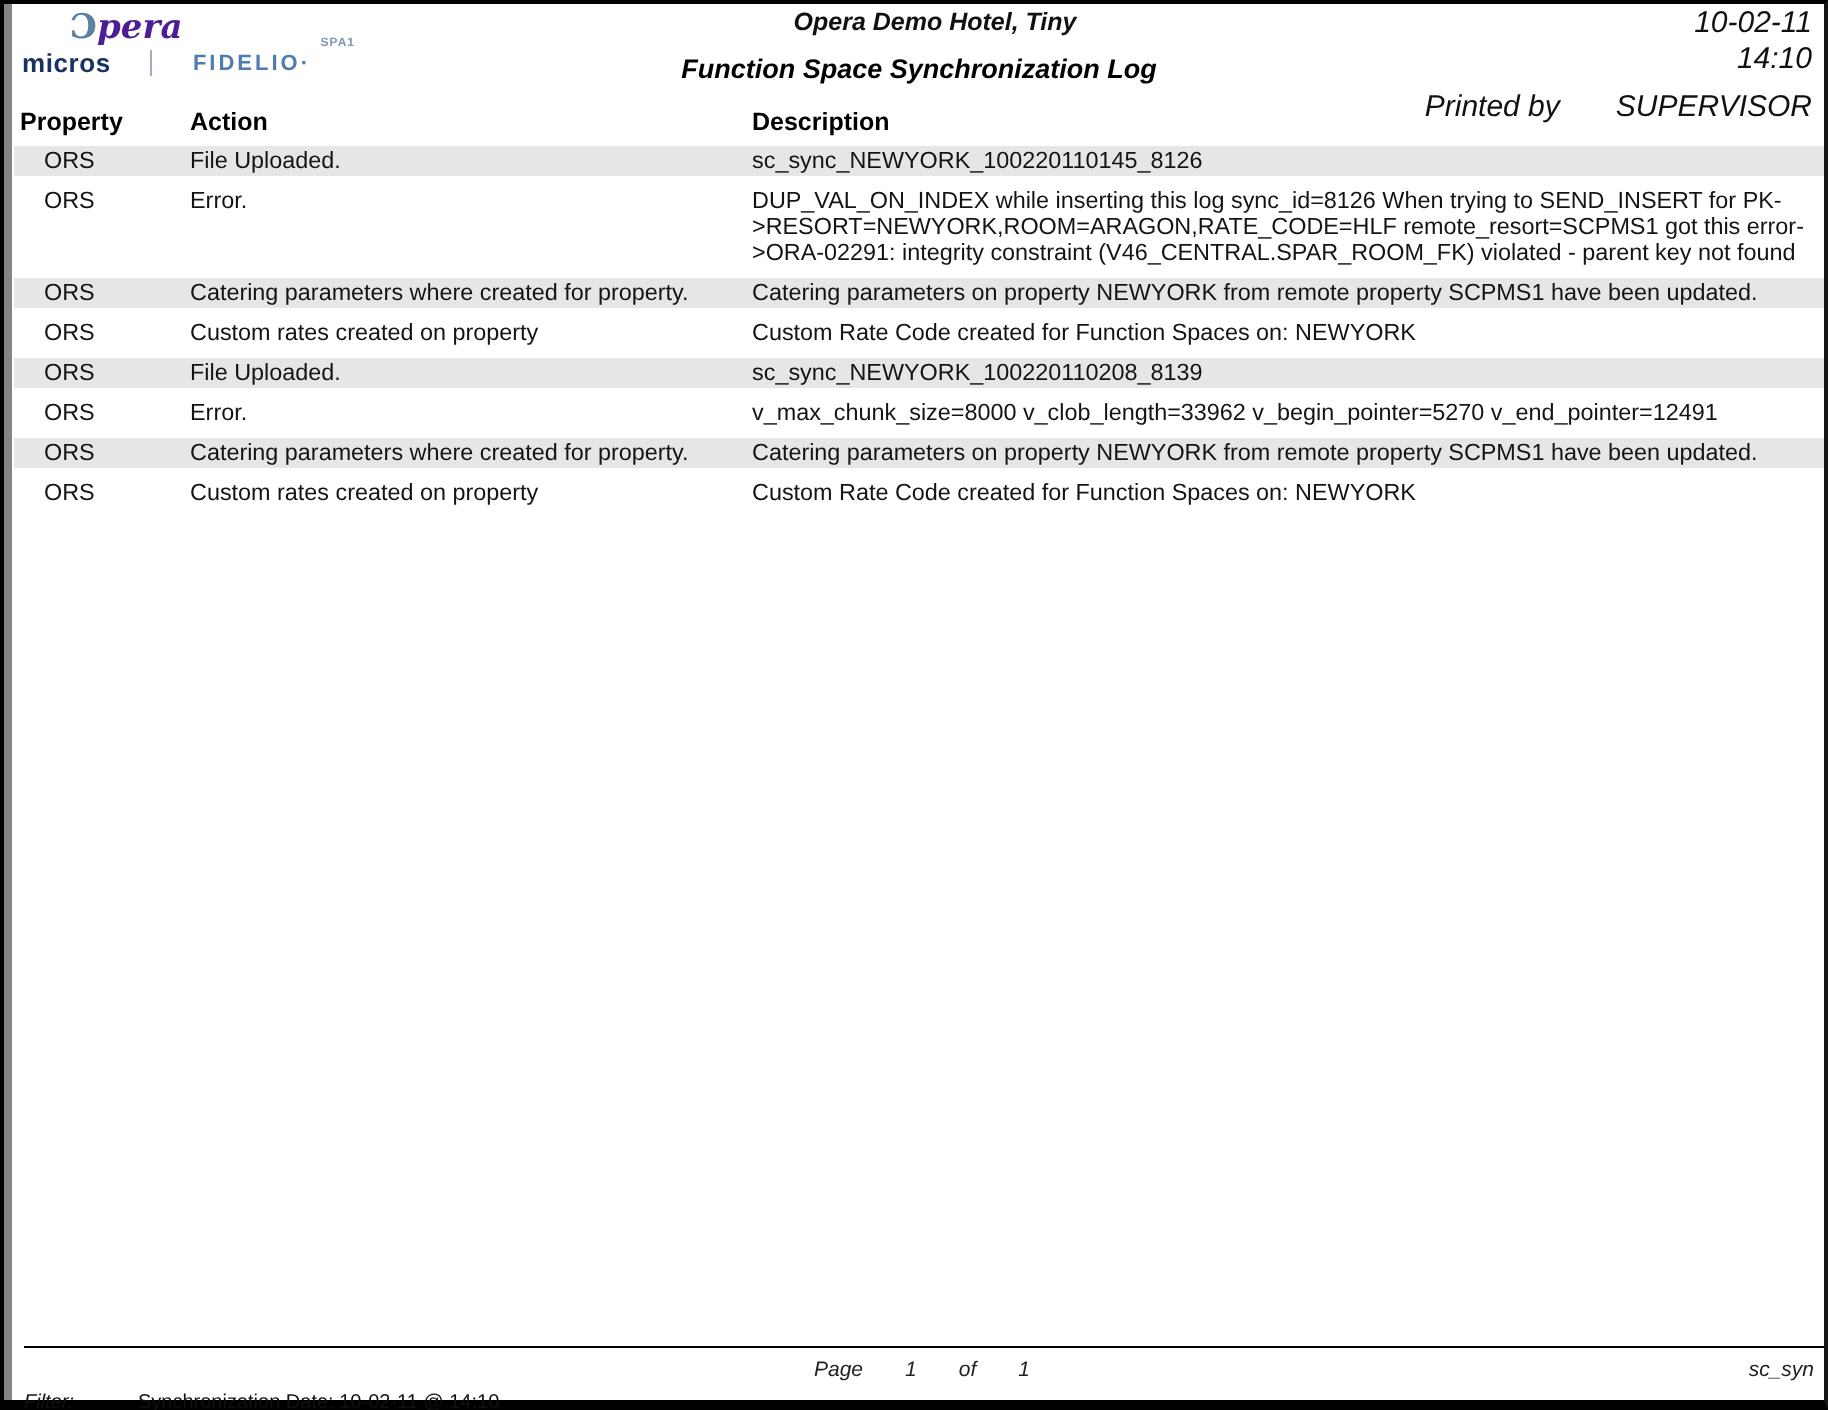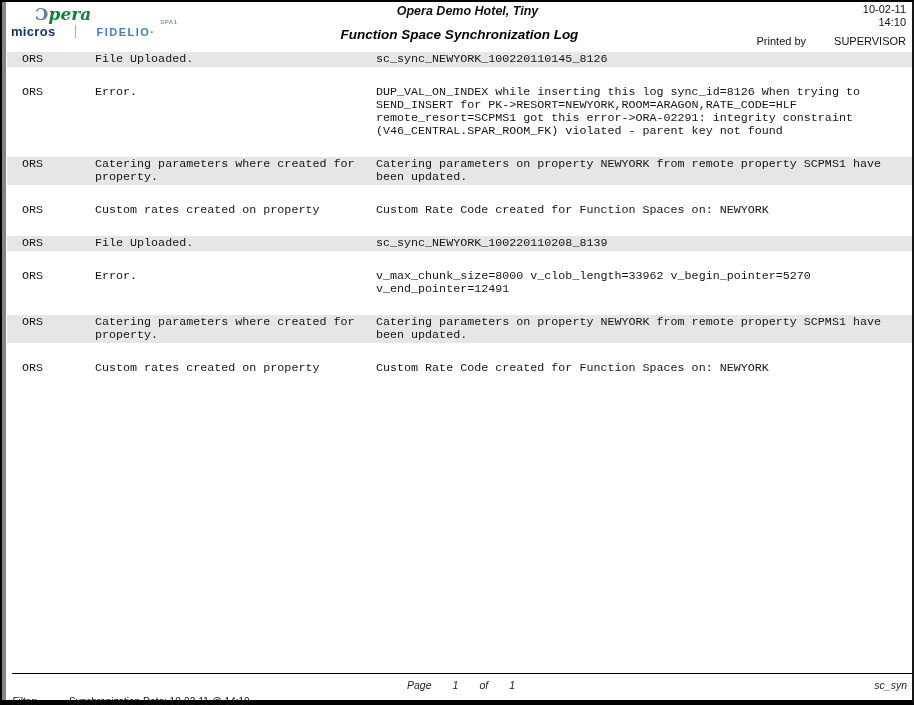--- a/index.html
+++ b/index.html
@@ -14,46 +14,46 @@
   .left-strip { position:absolute; left:0; top:0; bottom:0; width:4px; background:#858585; }
 
   .content { position:absolute; left:5px; top:0; right:0; bottom:0; }
 
   
   .report-header { position:relative; height:48px; }
 
   .logo { position:absolute; left:4px; top:2px; }
   .logo-opera-line { position:relative; padding-left:24px; }
   .logo-opera { font-family:"DejaVu Serif", serif; font-style:italic; font-weight:bold;
-    font-size:17px; color:#15803d; letter-spacing:0px; }
+    font-size:17px; color:#4c1d95; letter-spacing:0px; }
   .logo-swirl { font-family:"DejaVu Serif", serif; font-style:normal; font-weight:bold;
     font-size:17px; color:#5e80a2; }
   .logo-spa { position:absolute; right:-22px; bottom:-1px; font-size:6px; font-weight:bold;
     color:#7d97b5; letter-spacing:0.5px; }
   .logo-micros-line { margin-top:0px; display:flex; align-items:center; gap:20px; }
   .logo-micros { font-size:13px; font-weight:bold; color:#173263; letter-spacing:0.3px; }
   .logo-divider { width:1px; height:13px; background:#9ab0c8; }
   .logo-fidelio { font-size:11px; font-weight:bold; color:#4d7dae; letter-spacing:1.5px; }
 
   .header-center { position:absolute; left:0; right:0; top:0; text-align:center; }
   .hotel-name { font-style:italic; font-weight:bold; font-size:12.5px; color:#111; margin-top:2px;padding-left:16px; }
   .report-title { font-style:italic; font-weight:bold; font-size:13.5px; color:#000; margin-top:9px; }
 
-  .header-right { position:absolute; right:6px; top:1px; text-align:right; font-size:11px; color:#111; }
+  .header-right { position:absolute; right:6px; top:1px; text-align:right; font-style:italic; font-size:15px; color:#111; }
   .hdr-date { margin-bottom:0px; }
   .hdr-time { margin-top:1px; }
   .printed-row { margin-top:7px; display:flex; gap:28px; justify-content:center; }
 
   
   .log-table { margin-top:2px; }
   .thead { display:grid; grid-template-columns:85px 281px 1fr; padding:0 2px 0 3px; }
   .th { font-weight:bold; font-size:12.5px; color:#000; padding:2px 0 5px 0; }
 
-  .tbody .row { display:grid; grid-template-columns:85px 281px 1fr; margin-bottom:18px;
-    padding:1px 2px 1px 3px;font-family:Liberation Mono, monospace; }
+  .tbody .row { display:grid; grid-template-columns:85px 281px 1fr; margin-bottom:5px;
+    padding:1px 2px 1px 3px; }
   .tbody .row.shaded { background:#e6e6e6; }
   .cell { font-size:11.7px; line-height:13px; color:#141414; padding-left:12px; }
   .cell.property { padding-left:12px; }
   .cell.action { padding-left:0; }
   .cell.description { padding-left:0; overflow-wrap:break-word; padding-right:2px; }
 
   
   .report-footer { position:absolute; left:5px; right:0; bottom:0; height:27px;
     border-top:1px solid #000; }
   .page-info { position:absolute; left:395px; top:5px; display:flex; gap:21px;
@@ -93,20 +93,25 @@
         <div class="hdr-date">10-02-11</div>
         <div class="hdr-time">14:10</div>
         <div class="printed-row">
           <span>Printed by</span>
           <span>SUPERVISOR</span>
         </div>
       </div>
     </div>
 
     <div class="log-table">
+      <div class="thead">
+        <div class="th">Property</div>
+        <div class="th">Action</div>
+        <div class="th">Description</div>
+      </div>
       <div class="tbody">
           <div class="row shaded">
           <div class="cell property">ORS</div>
           <div class="cell action">File Uploaded.</div>
           <div class="cell description">sc_sync_NEWYORK_100220110145_8126</div>
         </div>
           <div class="row">
           <div class="cell property">ORS</div>
           <div class="cell action">Error.</div>
           <div class="cell description">DUP_VAL_ON_INDEX while inserting this log sync_id=8126 When trying to SEND_INSERT for PK-&gt;RESORT=NEWYORK,ROOM=ARAGON,RATE_CODE=HLF remote_resort=SCPMS1 got this error-&gt;ORA-02291: integrity constraint (V46_CENTRAL.SPAR_ROOM_FK) violated - parent key not found</div>

